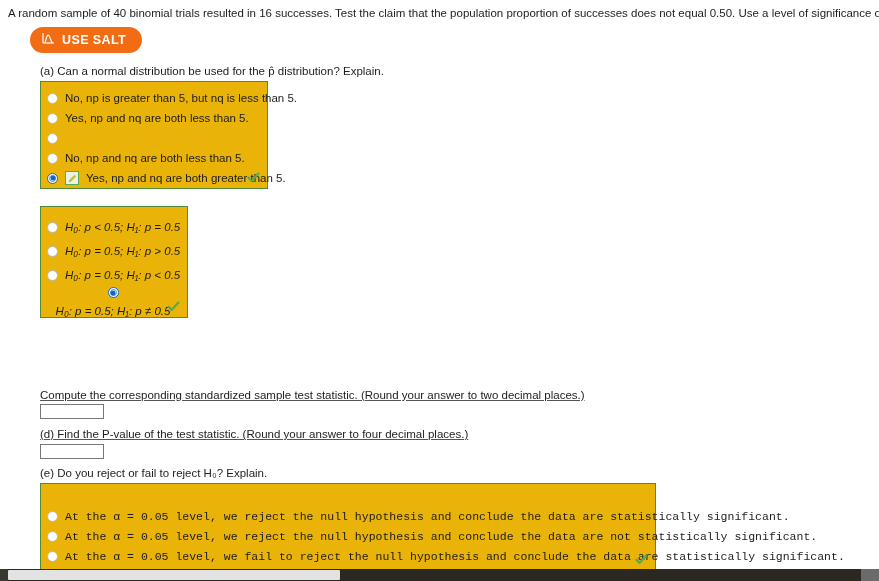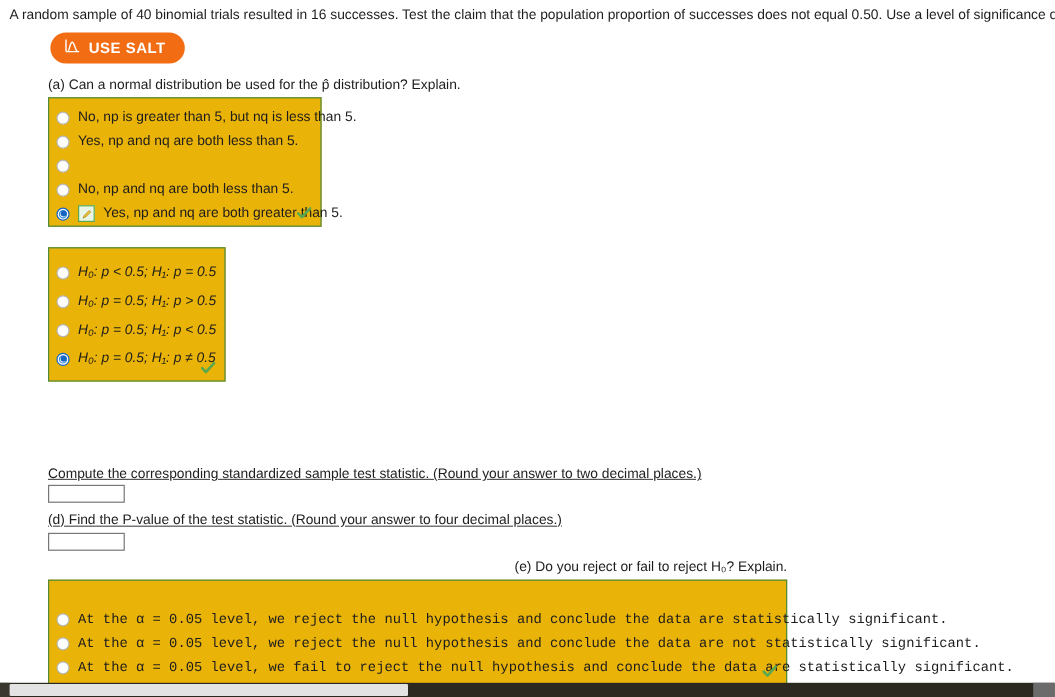--- a/index.html
+++ b/index.html
@@ -33,21 +33,21 @@
     width: 860px;
     font-size: 11.5px;
     line-height: 14px;
     color: #1d1d1d;
     white-space: nowrap;
   }
 
   
   .salt-button {
     position: absolute;
-    left: 42px;
+    left: 30px;
     top: 27px;
     height: 26px;
     padding: 0 16px 0 12px;
     display: flex;
     align-items: center;
     gap: 7px;
     background: #f26c13;
     border: none;
     border-radius: 13px;
     color: #ffffff;
@@ -60,21 +60,20 @@
   .salt-icon { display: block; }
 
   
   .section { position: absolute; }
   .section-label {
     font-size: 11.5px;
     line-height: 14px;
     color: #1d1d1d;
     margin-bottom: 3px;
     white-space: nowrap;
-    text-align: right;
   }
   .underlined { text-decoration: underline; text-decoration-color: #555; }
 
   .answer-box {
     border: 1px solid #4e8b3c;
     background: #eab308;
     position: relative;
     box-sizing: border-box;
     padding: 6px 8px 4px 6px;
   }
@@ -264,21 +263,21 @@
         <span class="option-text ital">H₀: p &lt; 0.5; H₁: p = 0.5</span>
       </div>
       <div class="option-row" style="height:24px;">
         <span class="radio"></span>
         <span class="option-text ital">H₀: p = 0.5; H₁: p &gt; 0.5</span>
       </div>
       <div class="option-row" style="height:24px;">
         <span class="radio"></span>
         <span class="option-text ital">H₀: p = 0.5; H₁: p &lt; 0.5</span>
       </div>
-      <div class="option-row" style="height:24px;">
+      <div class="option-row" style="height:24px;flex-direction:column;">
         <span class="radio selected"></span>
         <span class="option-text ital">H₀: p = 0.5; H₁: p ≠ 0.5</span>
       </div>
 
       <span class="check-mark">
         <svg width="13" height="13" viewBox="0 0 13 13">
           <path d="M1.5 6.8 L4.6 10 L11.4 2.6" stroke="#5aa84f" stroke-width="2.2" fill="none" stroke-linecap="round" stroke-linejoin="round"></path>
         </svg>
       </span>
     </div>

